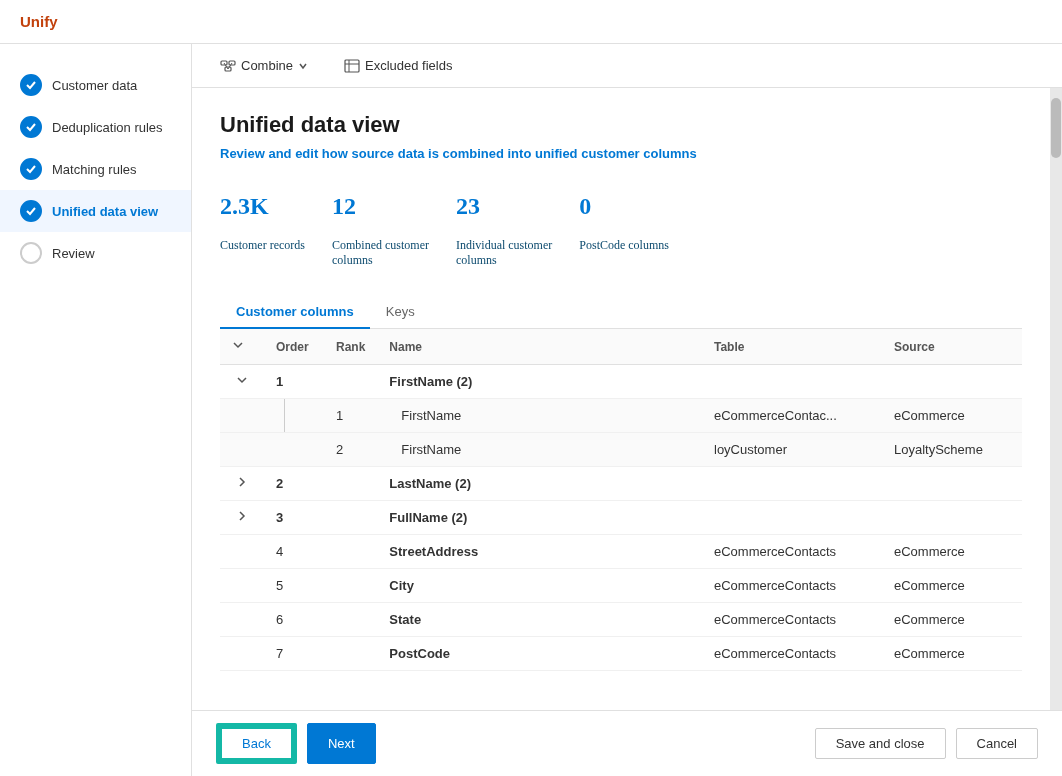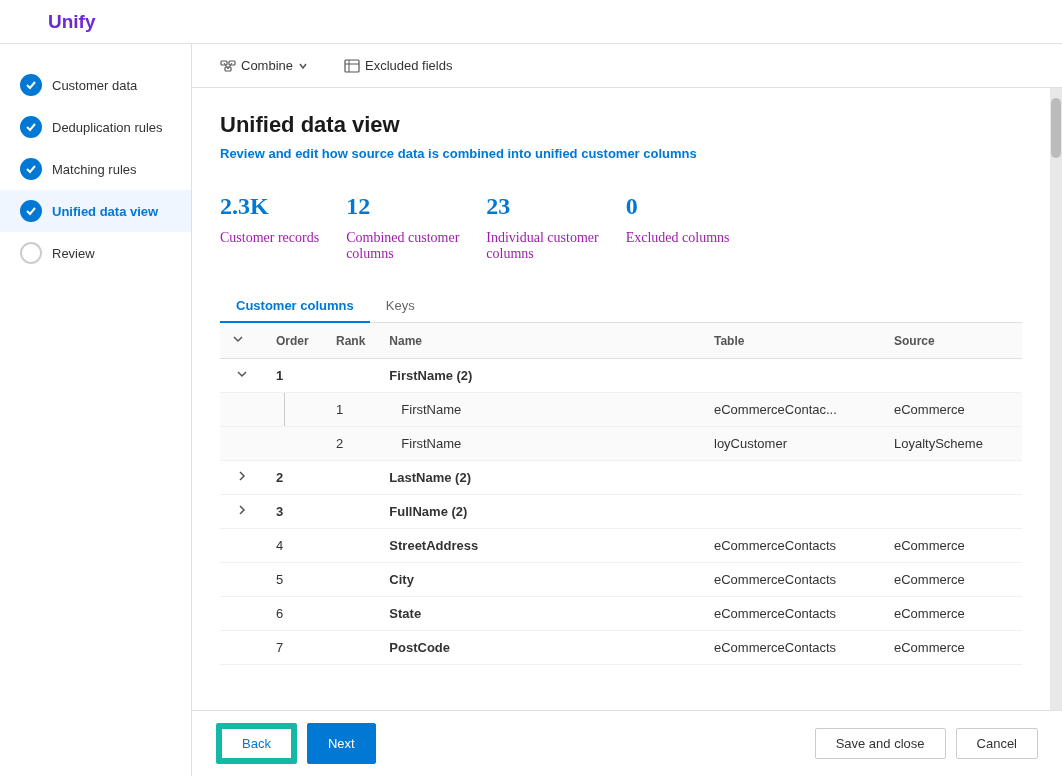--- a/index.html
+++ b/index.html
@@ -1,20 +1,20 @@
 <!DOCTYPE html>
 <html><head>
   <meta charset="utf-8">
   <style>
     * { box-sizing: border-box; margin: 0; padding: 0; }
     body { font-family: 'Segoe UI', Arial, sans-serif; font-size: 13px; background: #f5f5f5; color: #333; height: 776px; width: 1062px; overflow: hidden; display: flex; flex-direction: column; }
 
     
     .top-bar { background: #fff; border-bottom: 1px solid #e0e0e0; padding: 0 20px; display: flex; align-items: center; height: 44px; flex-shrink: 0; }
-    .app-title { font-size: 19px; font-weight: 600; color: #6d28d9; margin-left: 28px; }
+    .app-title { font-size: 15px; font-weight: 600; color: #c2410c; }
 
     
     .main-layout { display: flex; flex: 1; overflow: hidden; }
 
     
     .sidebar { width: 192px; background: #fff; border-right: 1px solid #e0e0e0; padding: 20px 0; flex-shrink: 0; }
     .sidebar-item { display: flex; align-items: center; padding: 10px 20px; cursor: pointer; gap: 10px; }
     .sidebar-item.active { background: #f0f6ff; }
     .step-circle { width: 22px; height: 22px; border-radius: 50%; border: 2px solid #ccc; display: flex; align-items: center; justify-content: center; flex-shrink: 0; font-size: 10px; color: #fff; }
     .step-circle.done { background: #0078d4; border-color: #0078d4; }
@@ -33,21 +33,21 @@
     .page-content { flex: 1; overflow-y: auto; padding: 24px 28px; background: #fff; }
 
     
     .page-title { font-size: 22px; font-weight: 600; color: #1a1a1a; margin-bottom: 8px; }
     .page-subtitle { color: #0078d4; font-size: 13px; margin-bottom: 32px; font-weight: bold; }
 
     
     .stats-row { display: flex; gap: 27px; margin-bottom: 28px; font-family: Liberation Serif, serif; }
     .stat-item { display: flex; flex-direction: column; align-items: flex-start; }
     .stat-number { font-size: 24px; font-weight: 600; color: #0078d4; }
-    .stat-label { font-size: 14px; color: #a21caf; margin-top: 10px; }
+    .stat-label { font-size: 12px; color: #0c4a6e; margin-top: 18px; }
 
     
     .tabs-row { display: flex; border-bottom: 1px solid #e0e0e0; margin-bottom: 0; }
     .tab { padding: 8px 16px; cursor: pointer; font-size: 13px; color: #666; border-bottom: 2px solid transparent; margin-bottom: -1px; }
     .tab.active { color: #0078d4; border-bottom: 2px solid #0078d4; font-weight: 600; }
 
     
     .data-table { width: 100%; border-collapse: collapse; margin-top: 0; }
     .data-table th { text-align: left; padding: 10px 12px; font-size: 12px; font-weight: 600; color: #555; border-bottom: 1px solid #e0e0e0; background: #fafafa; }
     .data-table td { padding: 9px 12px; border-bottom: 1px solid #f0f0f0; font-size: 13px; color: #333; }
@@ -166,21 +166,21 @@
           <div class="stat-item">
             <span class="stat-number">12</span>
             <span class="stat-label">Combined customer<br>columns</span>
           </div>
           <div class="stat-item">
             <span class="stat-number">23</span>
             <span class="stat-label">Individual customer<br>columns</span>
           </div>
           <div class="stat-item">
             <span class="stat-number">0</span>
-            <span class="stat-label">Excluded columns</span>
+            <span class="stat-label">PostCode columns</span>
           </div>
         </div>
 
         <div class="tabs-row">
           <div class="tab active">Customer columns</div>
           <div class="tab">Keys</div>
         </div>
 
         <table class="data-table">
           <thead>

